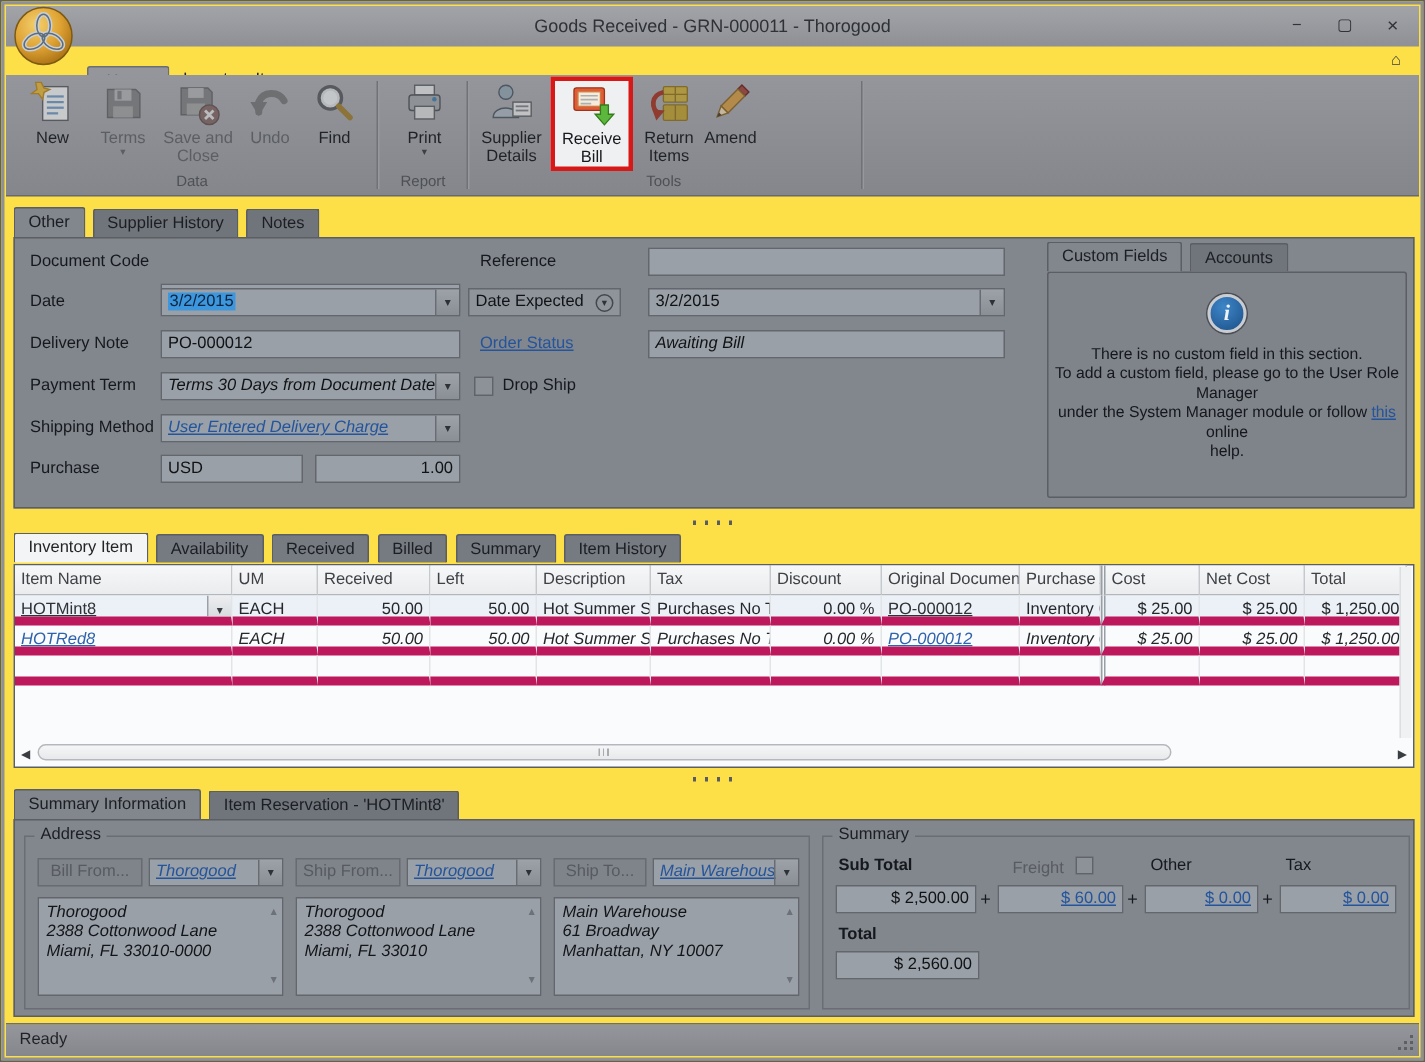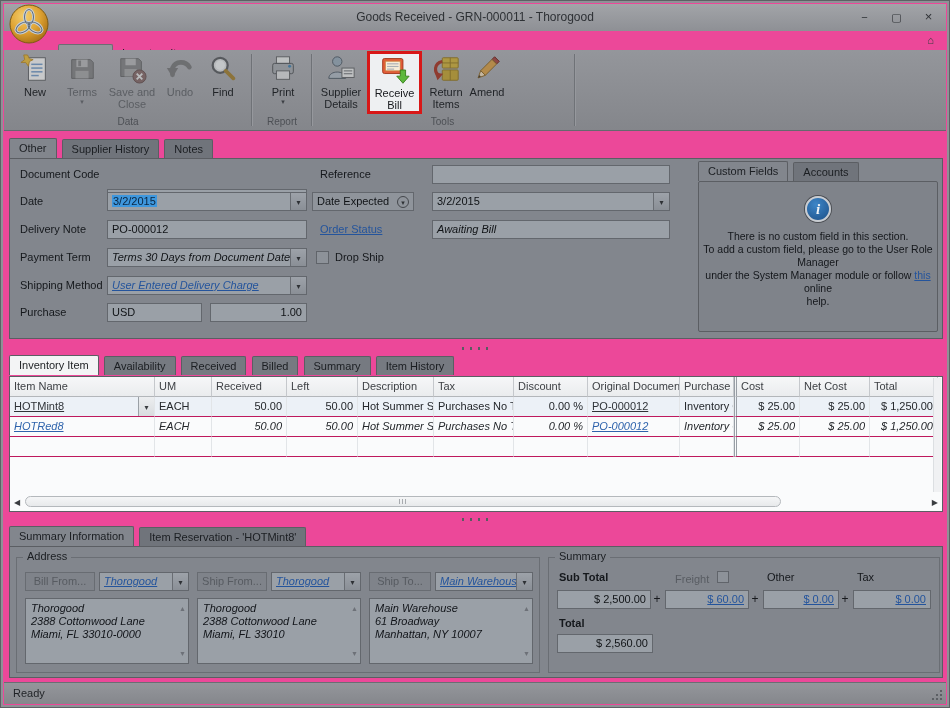--- a/index.html
+++ b/index.html
@@ -1,20 +1,20 @@
 <!DOCTYPE html>
 <html><head>
 <meta charset="utf-8">
 <style>
   * { margin:0; padding:0; box-sizing:border-box; }
   html,body { background:#6e7176; }
   .window {
     position:relative; width:950px; height:708px;
     font-family:"Liberation Sans","DejaVu Sans",sans-serif; font-size:11px; color:#16191d;
-    background:#ec4899; border:1px solid #5d6064;
+    background:#fde047; border:1px solid #5d6064;
     box-shadow: inset 0 0 0 2px #8f9196; overflow:hidden;
   }
   
   .titlebar { position:absolute; left:3px; top:3px; right:3px; height:27px;
     background:linear-gradient(#a2a4a8,#8e9095); text-align:center; line-height:27px;
     color:#2e3135; font-size:12px; }
   .win-controls { position:absolute; right:10px; top:6px; display:flex; gap:17px; }
   .win-controls span { width:15px; height:15px; line-height:14px; text-align:center;
     color:#2f3236; font-size:11px; cursor:pointer; }
   .btn-min::before{content:"\2212";} .btn-restore::before{content:"\25A2";} .btn-close::before{content:"\00D7"; font-size:13px;}
@@ -76,21 +76,21 @@
     background:radial-gradient(circle at 40% 30%, #3d86c8, #1c4f87); border:2px solid #c9cdd2;
     box-shadow:0 0 0 1px #4b4e53; color:#eef2f6; font-family:"Liberation Serif",serif;
     font-style:italic; font-weight:bold; font-size:15px; line-height:22px; }
   
   .grid { position:absolute; left:8px; top:375px; width:934px; height:136px;
     background:#fafbfc; border:1px solid #5b5e63; }
   .grow { display:grid; grid-template-columns:145px 57px 75px 71px 76px 80px 74px 92px 54px 66px 70px 68px; }
   .grow > div { height:20px; line-height:19px; padding:0 4px; overflow:hidden; white-space:nowrap; }
   .ghead > div { background:linear-gradient(#f6f7f8,#eaecee); border-right:1px solid #c5c8cc;
     border-bottom:1px solid #b3b6ba; color:#3e4145; }
-  .gbody > div { border-right:1px solid #e2e5e8; border-bottom:1px solid #be185d; color:#24272b; }
+  .gbody > div { border-right:1px solid #e2e5e8; border-bottom:6px solid #be185d; color:#24272b; }
   .gbody.r1 > div { background:#ecf1f7; }
   .gbody.r2 > div { font-style:italic; }
   .cnum { text-align:right; }
   .csplit { border-left:3px double #989ea5 !important; }
   .cellcombo { position:relative; padding-right:18px !important; }
   .cellcombo .ca { border-left:1px solid #9aa0a6; background:linear-gradient(#eceef0,#d9dcdf); }
   .cellcombo .ca::before { color:#3a3d41; }
   .dlink { color:#2f3338; text-decoration:underline; cursor:pointer; }
   .blink { color:#2e63ac; text-decoration:underline; cursor:pointer; }
   .vstrip { position:absolute; top:1px; right:1px; width:8px; bottom:19px; background:#f0f1f3; border-left:1px solid #dcdfe2; }

